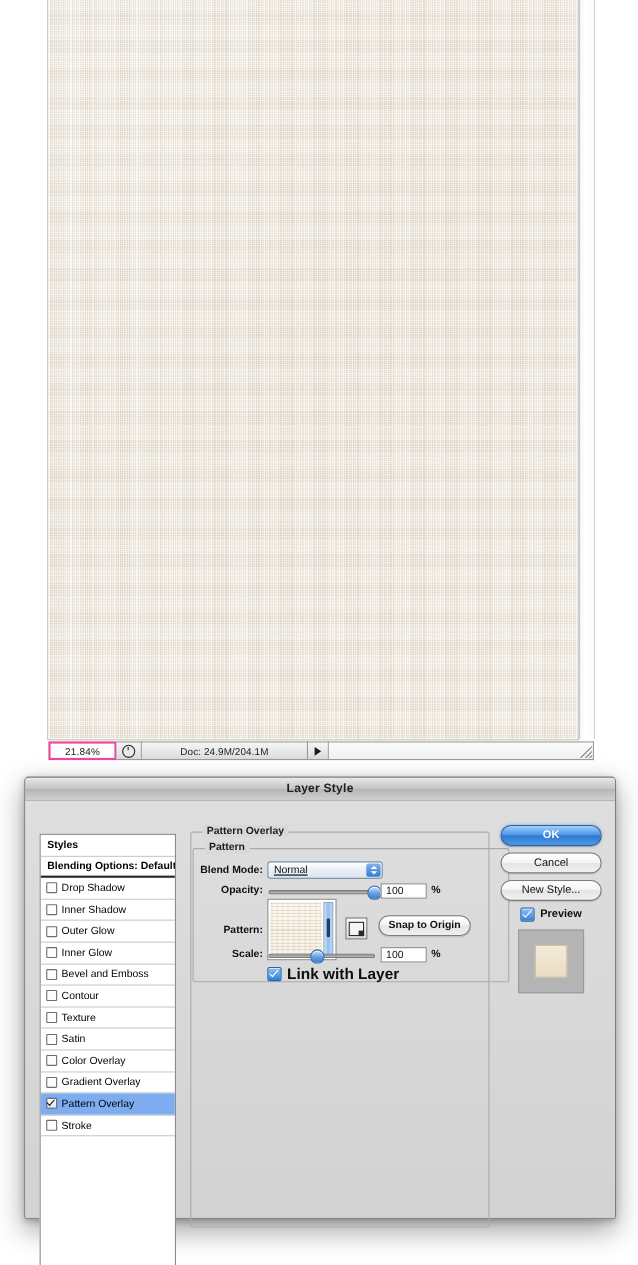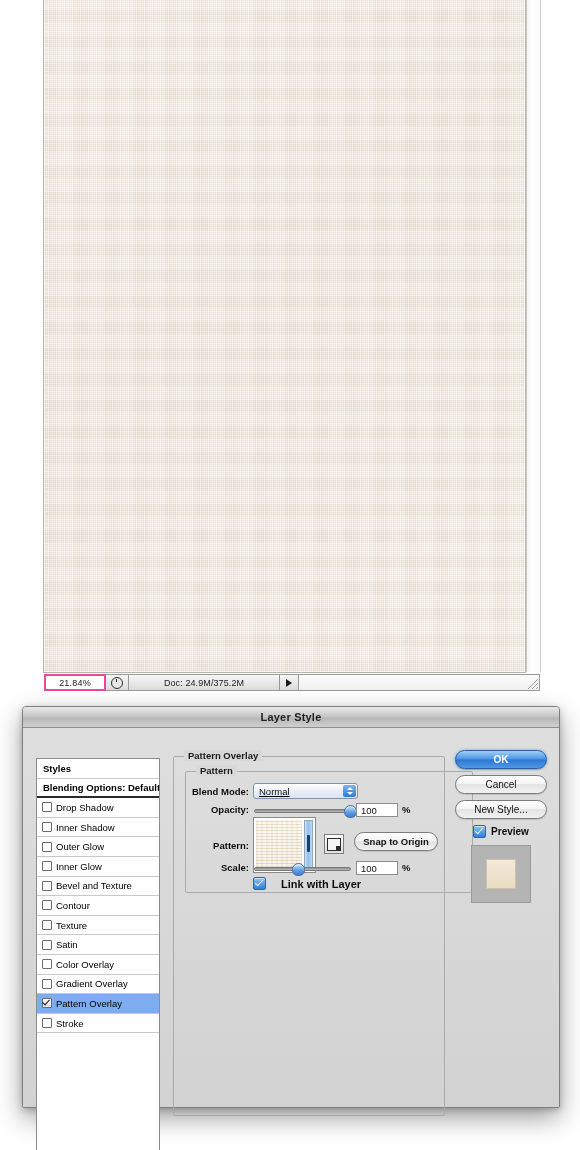--- a/index.html
+++ b/index.html
@@ -80,21 +80,21 @@
        box-shadow:inset 0 1px 0 #fff;}
   .cb.checked{background:linear-gradient(#fdfdfd,#e4e4e4);}
   .cb.checked::after{content:"";position:absolute;left:1px;top:-1px;width:3px;height:6px;
        border:solid #16181a;border-width:0 1.4px 1.4px 0;transform:rotate(42deg);}
 
   
   #pattern-overlay-group{position:absolute;left:150px;top:28px;width:272px;height:360px;
        border:1px solid #aaaaaa;border-radius:2px;box-sizing:border-box;}
   .group-legend{position:absolute;top:-7px;left:10px;background:#d8d8d8;
        padding:0 4px;font-size:9.5px;font-weight:bold;color:#1a1a1a;}
-  #pattern-subgroup{position:absolute;left:11px;top:14px;width:288px;height:122px;
+  #pattern-subgroup{position:absolute;left:1px;top:14px;width:288px;height:122px;
        border:1px solid #aaaaaa;border-radius:2px;box-sizing:border-box;}
   .sub-legend{position:absolute;top:-7px;left:10px;background:#d8d8d8;
        padding:0 4px;font-size:9.5px;font-weight:bold;color:#1a1a1a;}
 
   .field-label{position:absolute;font-size:9.5px;color:#0d0d0d;text-align:right;font-weight:bold;}
 
   
   #blend-mode-popup{position:absolute;left:67px;top:11px;width:105px;height:16px;
        border:1px solid #7d96ad;border-radius:3px;box-sizing:border-box;
        background:linear-gradient(#ffffff,#e8eef6 55%,#dbe4ef);
@@ -140,21 +140,21 @@
        position:relative;}
   .preset-glyph::after{content:"";position:absolute;right:-1px;bottom:-1px;width:5px;height:5px;
        background:#2a2a2a;}
   #snap-origin-btn{position:absolute;left:168px;top:60px;width:84px;height:19px;
        border-radius:10px;border:1px solid #7c7c7c;box-sizing:border-box;
        background:linear-gradient(#ffffff,#f3f3f3 48%,#e3e3e3 50%,#f0f0f0);
        display:flex;align-items:center;justify-content:center;
        font-size:9.5px;color:#111;box-shadow:0 1px 1px rgba(0,0,0,.12);font-weight:bold;}
 
   #link-with-layer{position:absolute;left:67px;top:105px;display:flex;align-items:center;}
-  #link-label{font-size:11px;color:#0d0d0d;margin-left:15px;font-weight:bold;}
+  #link-label{font-size:14px;color:#0d0d0d;margin-left:5px;font-weight:bold;}
   .cb-lg{width:11px;height:11px;border-radius:2px;position:relative;
        background:linear-gradient(#8fc2f5,#2f7fdc);border:1px solid #2e64a4;
        box-shadow:inset 0 1px 0 rgba(255,255,255,.6);}
   .cb-lg::after{content:"";position:absolute;left:3px;top:0px;width:3px;height:7px;
        border:solid #fff;border-width:0 1.6px 1.6px 0;transform:rotate(42deg);}
 
   
   #right-panel{position:absolute;left:432px;top:22px;width:92px;}
   .btn{width:92px;height:19px;border-radius:10px;box-sizing:border-box;
        display:flex;align-items:center;justify-content:center;
@@ -183,21 +183,21 @@
     <div id="canvas-inner-line"></div>
   </div>
 
   <div id="doc-vscroll"></div>
 
   <div id="status-bar">
     <div id="sb-zoom">21.84%</div>
     <div class="sb-cell" id="sb-clock">
       <span class="clock-glyph"></span>
     </div>
-    <div class="sb-cell" id="sb-doc">Doc: 24.9M/375.2M</div>
+    <div class="sb-cell" id="sb-doc">Doc: 24.9M/204.1M</div>
     <div class="sb-cell" id="sb-arrow">
       <span class="tri-right"></span>
     </div>
     <div id="sb-rest">
       <span id="resize-grip"></span>
     </div>
   </div>
 </div>
 
 <div id="layer-style-dialog">
@@ -226,21 +226,21 @@
       <div class="style-row">
         <span class="cb"></span>
         <span>Outer Glow</span>
       </div>
       <div class="style-row">
         <span class="cb"></span>
         <span>Inner Glow</span>
       </div>
       <div class="style-row">
         <span class="cb"></span>
-        <span>Bevel and Texture</span>
+        <span>Bevel and Emboss</span>
       </div>
       <div class="style-row indent">
         <span class="cb"></span>
         <span>Contour</span>
       </div>
       <div class="style-row indent">
         <span class="cb"></span>
         <span>Texture</span>
       </div>
       <div class="style-row">

